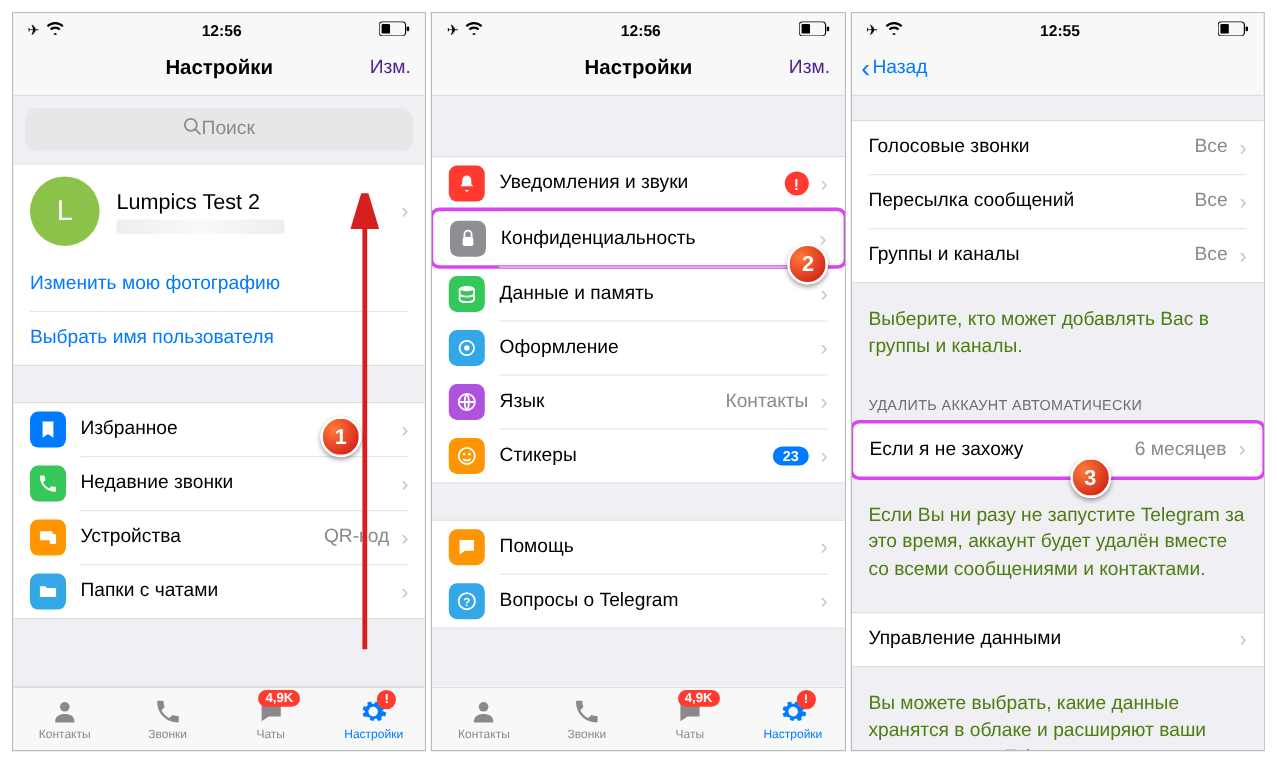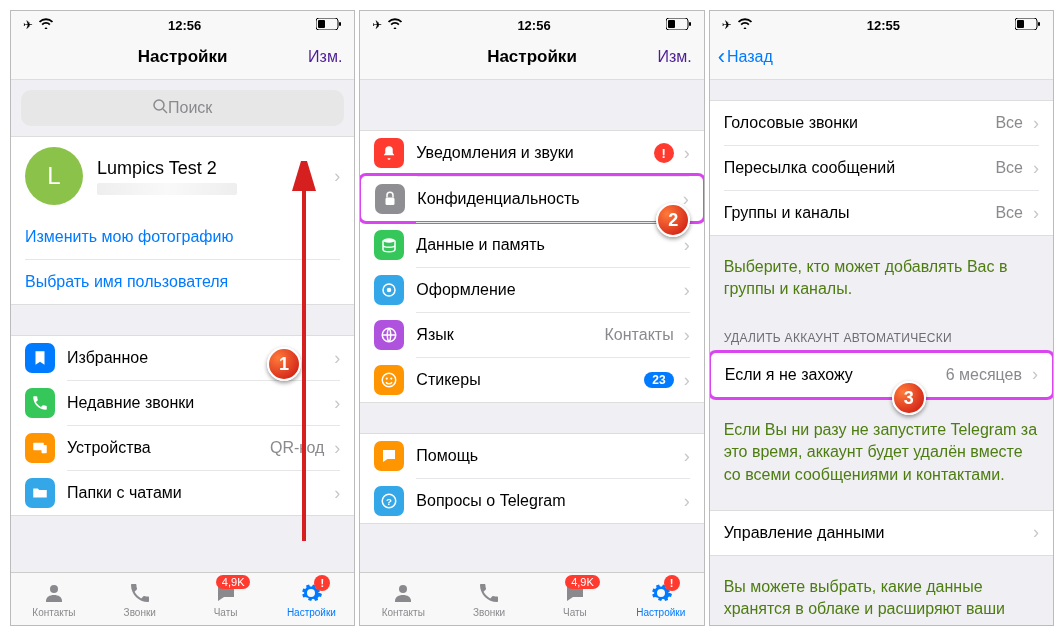--- a/index.html
+++ b/index.html
@@ -25,21 +25,21 @@
 .chevron{color:#c7c7cc;font-size:18px;margin-left:4px}
 .profile-row{padding:10px 14px;display:flex;align-items:center;gap:14px}
 .avatar{width:58px;height:58px;background:#8bc34a;border-radius:50%;color:#fff;display:flex;align-items:center;justify-content:center;font-size:24px;font-weight:500}
 .profile-name{font-size:18px;font-weight:500}
 .section-header{padding:18px 14px 6px;font-size:12px;color:#6d6d72;text-transform:uppercase;letter-spacing:.3px}
 .section-footer{padding:20px 14px 12px;font-size:16px;color:#4d7c0f;line-height:1.4}
 .tab-bar{height:52px;background:#f8f8f8;border-top:1px solid #ccc;display:flex}
 .tab{flex:1;display:flex;flex-direction:column;align-items:center;justify-content:center;gap:2px;font-size:10px;color:#8a8a8e;position:relative}
 .tab.active{color:#007aff}
 .tab-icon{font-size:22px;height:24px;display:flex;align-items:center}
-.badge{background:#ff3b30;color:#fff;font-size:11px;font-weight:400;padding:1px 6px;border-radius:9px;position:absolute;top:2px;right:18px}
+.badge{background:#ff3b30;color:#fff;font-size:11px;font-weight:700;padding:1px 6px;border-radius:9px;position:absolute;top:2px;right:18px}
 .alert-dot{width:20px;height:20px;background:#ff3b30;border-radius:50%;color:#fff;font-size:13px;font-weight:700;display:flex;align-items:center;justify-content:center;margin-right:6px}
 .badge-pill{background:#007aff;color:#fff;font-size:12px;font-weight:600;padding:1px 8px;border-radius:10px;margin-right:6px}
 .highlight{border:3px solid #d946ef;border-radius:8px;margin:-2px -2px}
 .anno{width:30px;height:30px;background:radial-gradient(circle at 30% 30%,#ff7a3a,#c81010);border-radius:50%;color:#fff;font-weight:700;font-size:18px;display:flex;align-items:center;justify-content:center;border:2px solid #fff;box-shadow:0 2px 4px rgba(0,0,0,.4);position:absolute;z-index:10}
 .arrow-svg{position:absolute;z-index:9;pointer-events:none}
 svg.ic{width:18px;height:18px;fill:#fff}
 </style>
 </head>
 <body>
 

